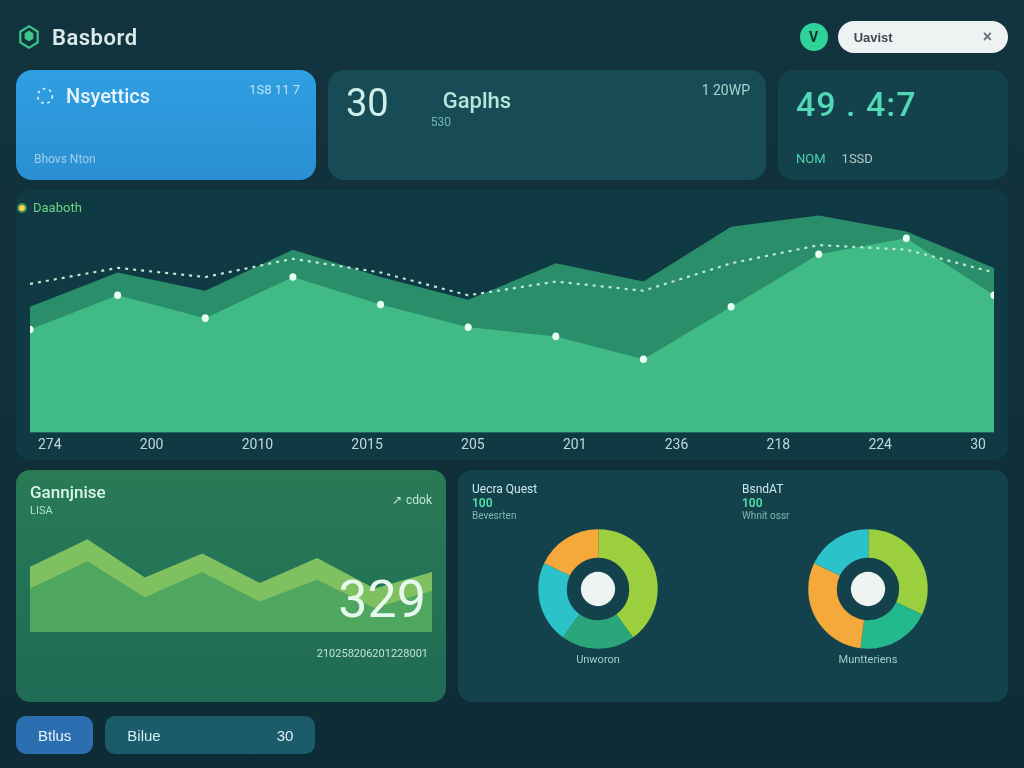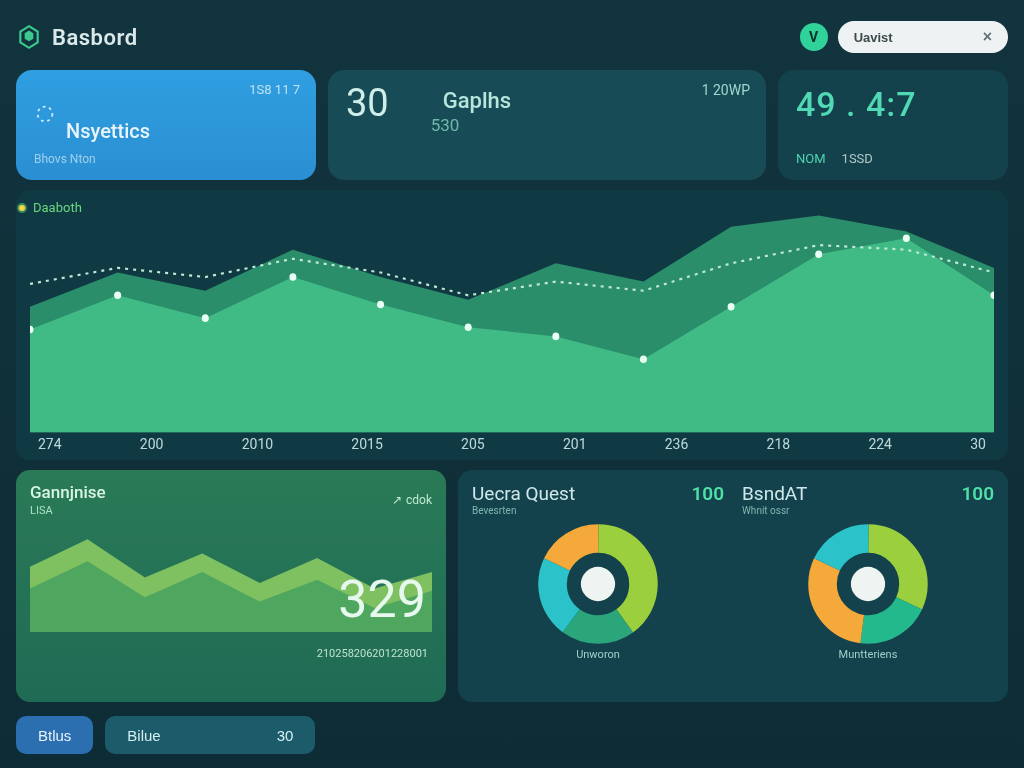--- a/index.html
+++ b/index.html
@@ -46,29 +46,29 @@
   .card {
     border-radius:16px; padding:14px 18px;
     display:flex; flex-direction:column; justify-content:space-between;
     position:relative; overflow:hidden;
   }
   .card-blue { flex:0 0 300px; background:linear-gradient(180deg,#2f9fe1,#2a8fd2); }
   .card-teal { flex:1; background:#174b55; }
   .card-clock { flex:0 0 230px; background:#13424c; }
 
   .card-title-row { display:flex; align-items:center; gap:10px; }
-  .card-title { font-size:20px; font-weight:500; color:#e8f4fb;margin-top:35px; }
+  .card-title { font-size:20px; font-weight:500; color:#e8f4fb; }
   .card-sub { font-size:12px; color:#cfe7f4; opacity:.7; }
   .card-top-right { position:absolute; top:12px; right:16px; font-size:13px; color:#d7eef7; opacity:.85;}
   .spinner-icon { width:22px; height:22px; }
 
   .teal-row { display:flex; align-items:flex-start; gap:42px; }
   .teal-big { font-size:38px; font-weight:400; color:#cfeee9; line-height:1; }
   .teal-label { font-size:22px; color:#b6e6dc; font-weight:500; margin-top:4px;margin-left:12px;}
-  .teal-sub { font-size:17px; color:#6fb7ad; margin-top:2px;}
+  .teal-sub { font-size:12px; color:#6fb7ad; margin-top:2px;}
   .teal-tr { position:absolute; top:12px; right:16px; font-size:14px; color:#9ed9cf;}
 
   .clock-big { font-size:34px; font-weight:500; color:#50d9b4; letter-spacing:1px; }
   .clock-sub { display:flex; gap:16px; font-size:13px; }
   .clock-sub .a { color:#4ed3ad;} .clock-sub .b { color:#d7e6e4; opacity:.8;}
 
   
   .main-chart {
     height:270px; background:#0f3a44; border-radius:14px;
     padding:14px 14px 6px 14px; position:relative;
@@ -93,21 +93,21 @@
 
   .pg-head { display:flex; justify-content:space-between; align-items:center; }
   .pg-title { font-size:17px; color:#d8f4e5; font-weight:500;}
   .pg-link { font-size:12px; color:#bfe9d5; display:flex; align-items:center; gap:4px;}
   .pg-sub { font-size:11px; color:#a9e2c4; margin-top:2px;}
   .pg-value { position:absolute; right:20px; bottom:72px; font-size:52px; color:#e7f8ee; font-weight:400; }
   .mini-svg { width:100%; height:120px; margin-top:6px; }
   .mini-ticks { display:flex; justify-content:flex-end; font-size:11px; color:#bfe3cf; padding:0 4px;}
 
   .pie-block { flex:1; display:flex; flex-direction:column; }
-  .pie-head { display:flex; justify-content:space-between; font-size:19px; }
+  .pie-head { display:flex; justify-content:space-between; font-size:12px;flex-direction:column; }
   .pie-head .t { color:#cfe8ea; } .pie-head .v { color:#4fe0a6; font-weight:600;}
   .pie-sub { font-size:10px; color:#7fb7b0; }
   .donut { width:120px; height:120px; align-self:center; margin-top:8px;}
   .pie-foot { font-size:11px; color:#9fcfc8; margin-top:4px; text-align:center;}
 
   
   .footer-tabs { display:flex; gap:12px; height:38px; margin-top:4px;}
   .ftab {
     border-radius:10px; padding:0 22px; display:flex; align-items:center;
     font-size:15px; font-weight:500; cursor:pointer; border:none;

